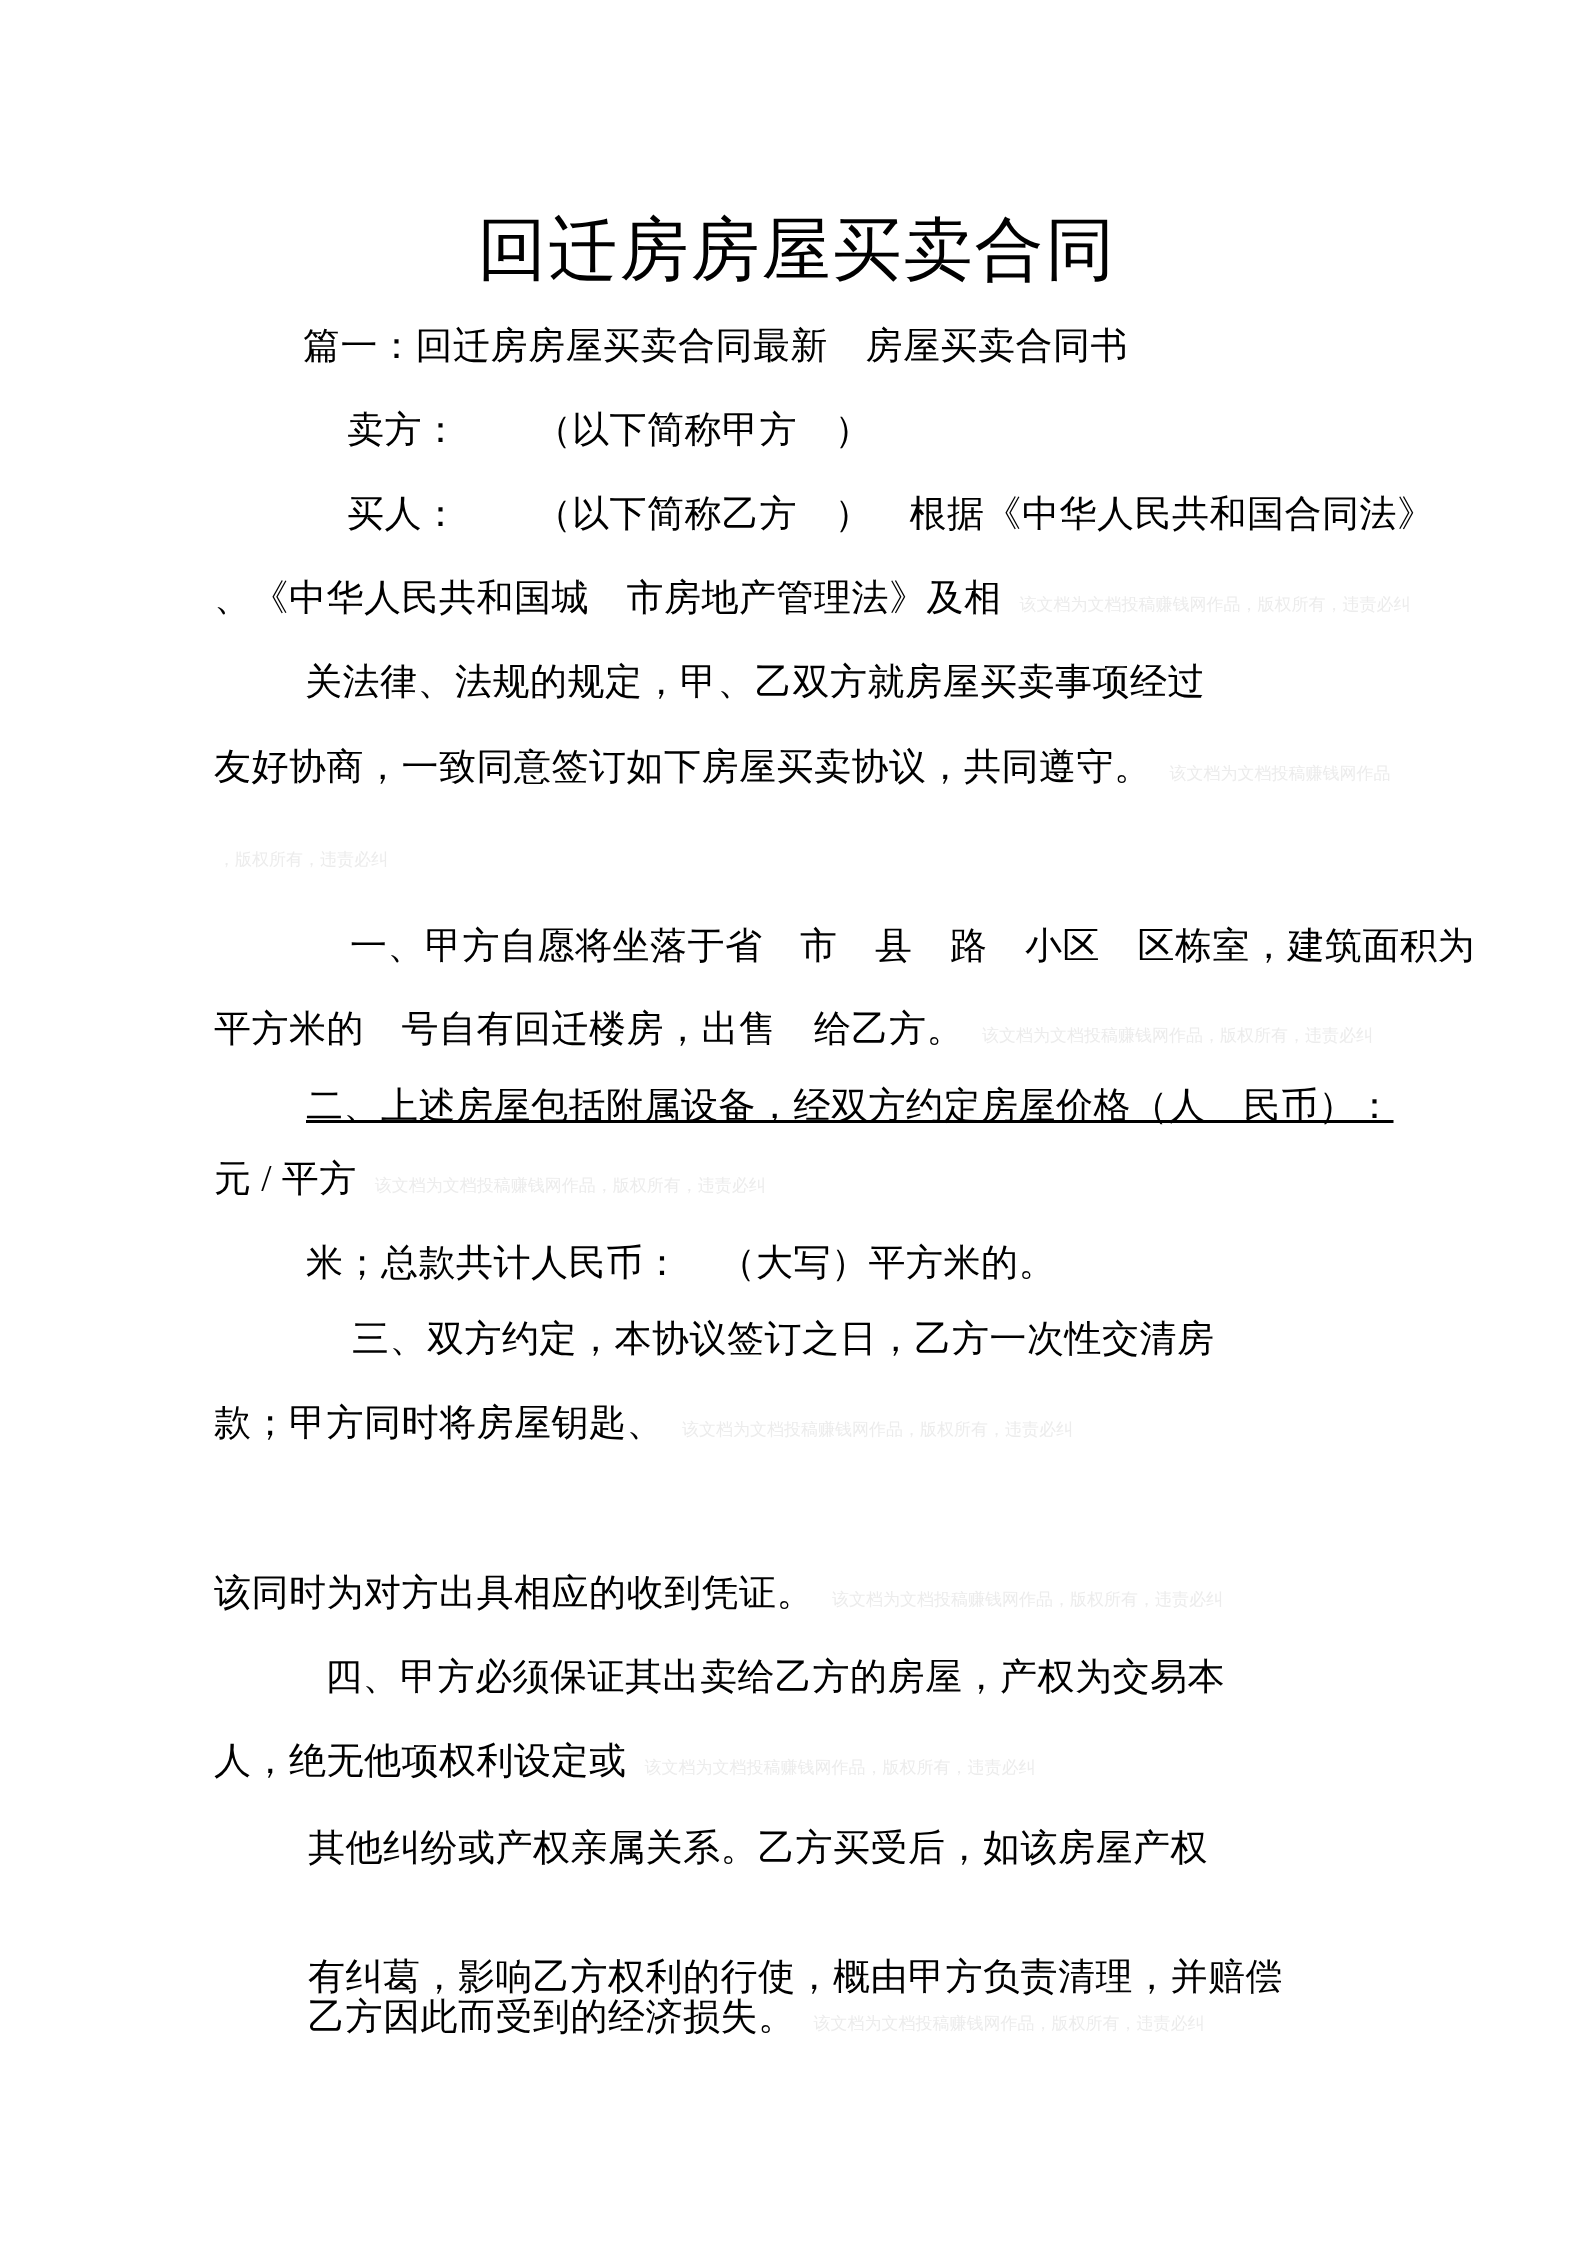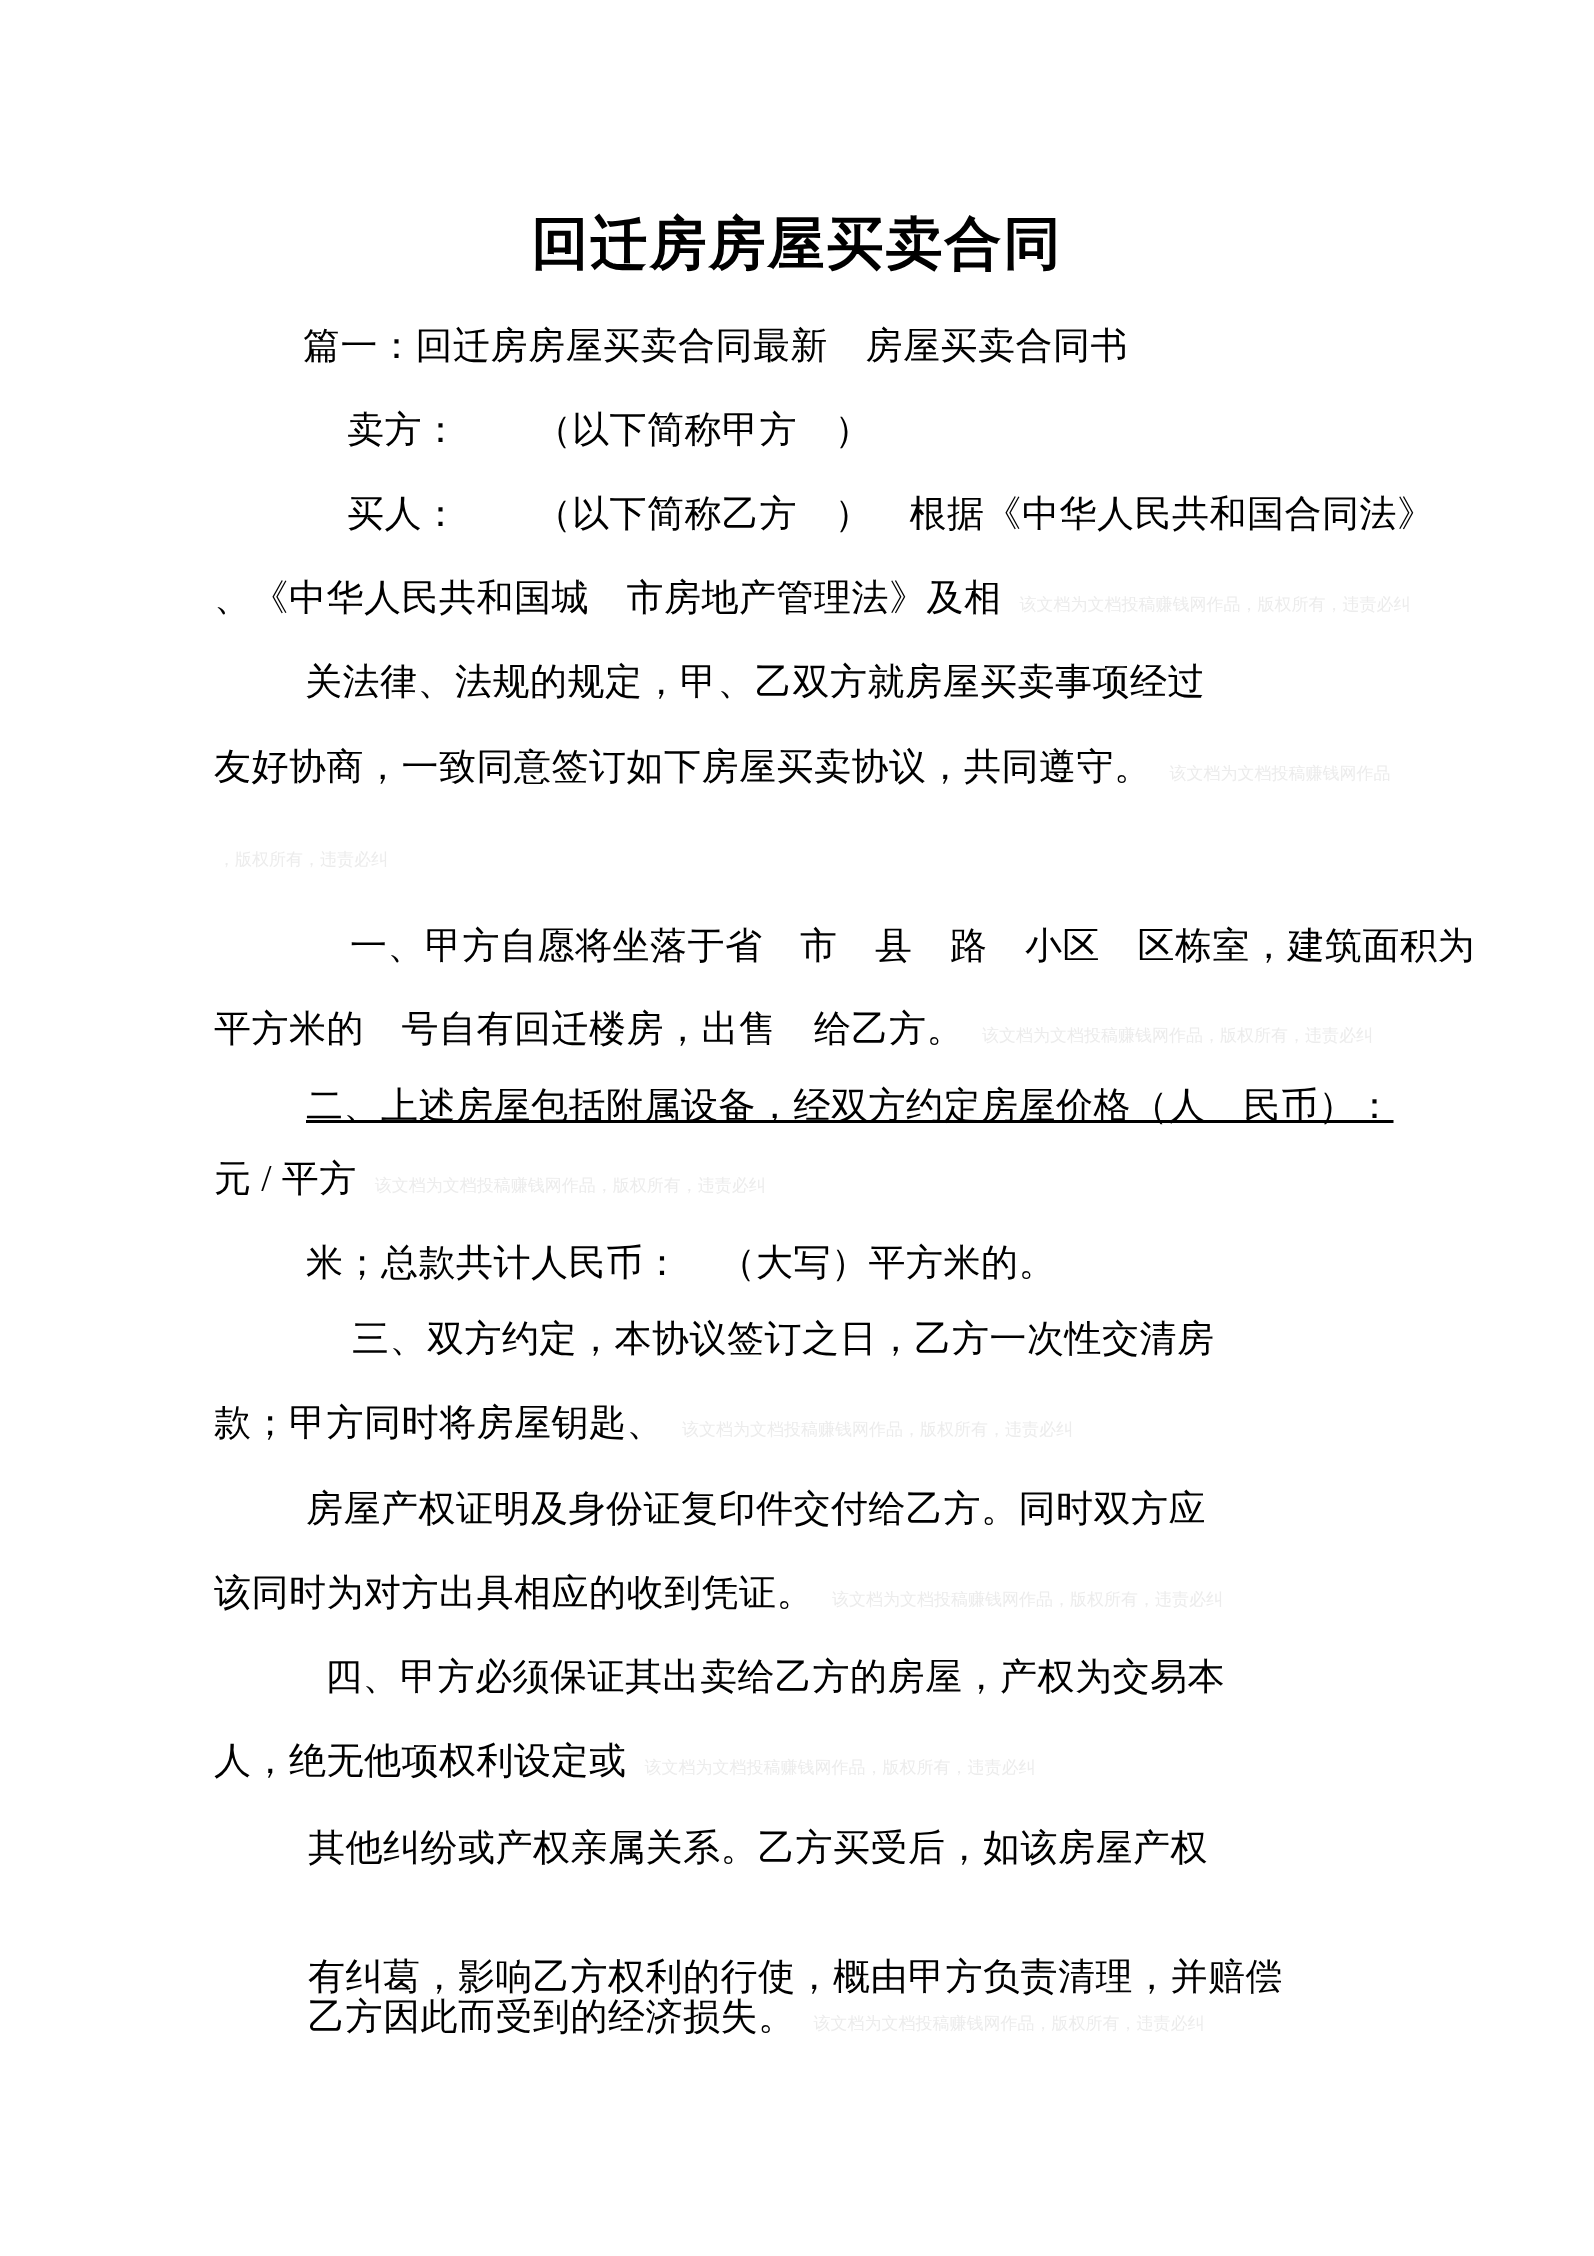--- a/index.html
+++ b/index.html
@@ -16,22 +16,22 @@
     font-family: "Liberation Serif", "DejaVu Serif", serif;
     color: #000000;
   }
   .doc-title {
     position: absolute;
     left: 0;
     top: 212px;
     width: 100%;
     text-align: center;
     font-family: "Liberation Sans", "DejaVu Sans", sans-serif;
-    font-weight: 700;
-    font-size: 57px;
+    font-weight: 400;
+    font-size: 69px;
     letter-spacing: 2px;
     white-space: pre;
     line-height: 1.1;
   }
   .line {
     position: absolute;
     font-size: 37px;
     letter-spacing: 0.5px;
     white-space: pre;
     line-height: 1.15;
@@ -80,21 +80,20 @@
   <div class="line" style="left:306px; top:1085px;text-decoration:underline;"><span>二、上述房屋包括附属设备，经双方约定房屋价格（人　民币）：</span></div>
 
   <div class="line" style="left:214px; top:1158px;"><span>元 / 平方</span><span class="wm">该文档为文档投稿赚钱网作品，版权所有，违责必纠</span></div>
 
   <div class="line" style="left:306px; top:1242px;"><span>米；总款共计人民币：　（大写）平方米的。</span></div>
 
   <div class="line" style="left:352px; top:1318px;"><span>三、双方约定，本协议签订之日，乙方一次性交清房</span></div>
 
   <div class="line" style="left:214px; top:1402px;"><span>款；甲方同时将房屋钥匙、</span><span class="wm">该文档为文档投稿赚钱网作品，版权所有，违责必纠</span></div>
 
-  <div class="line" style="left:306px; top:1488px;"><span>房屋产权证明及身份证复印件交付给乙方。同时双方应</span></div>
 
   <div class="line" style="left:214px; top:1572px;"><span>该同时为对方出具相应的收到凭证。</span><span class="wm">该文档为文档投稿赚钱网作品，版权所有，违责必纠</span></div>
 
   <div class="line" style="left:325px; top:1656px;"><span>四、甲方必须保证其出卖给乙方的房屋，产权为交易本</span></div>
 
   <div class="line" style="left:214px; top:1740px;"><span>人，绝无他项权利设定或</span><span class="wm">该文档为文档投稿赚钱网作品，版权所有，违责必纠</span></div>
 
   <div class="line" style="left:308px; top:1827px;text-align:right;"><span>其他纠纷或产权亲属关系。乙方买受后，如该房屋产权</span></div>
 
   <div class="line" style="left:308px; top:1912px;margin-top:44px;"><span>有纠葛，影响乙方权利的行使，概由甲方负责清理，并赔偿</span></div>

